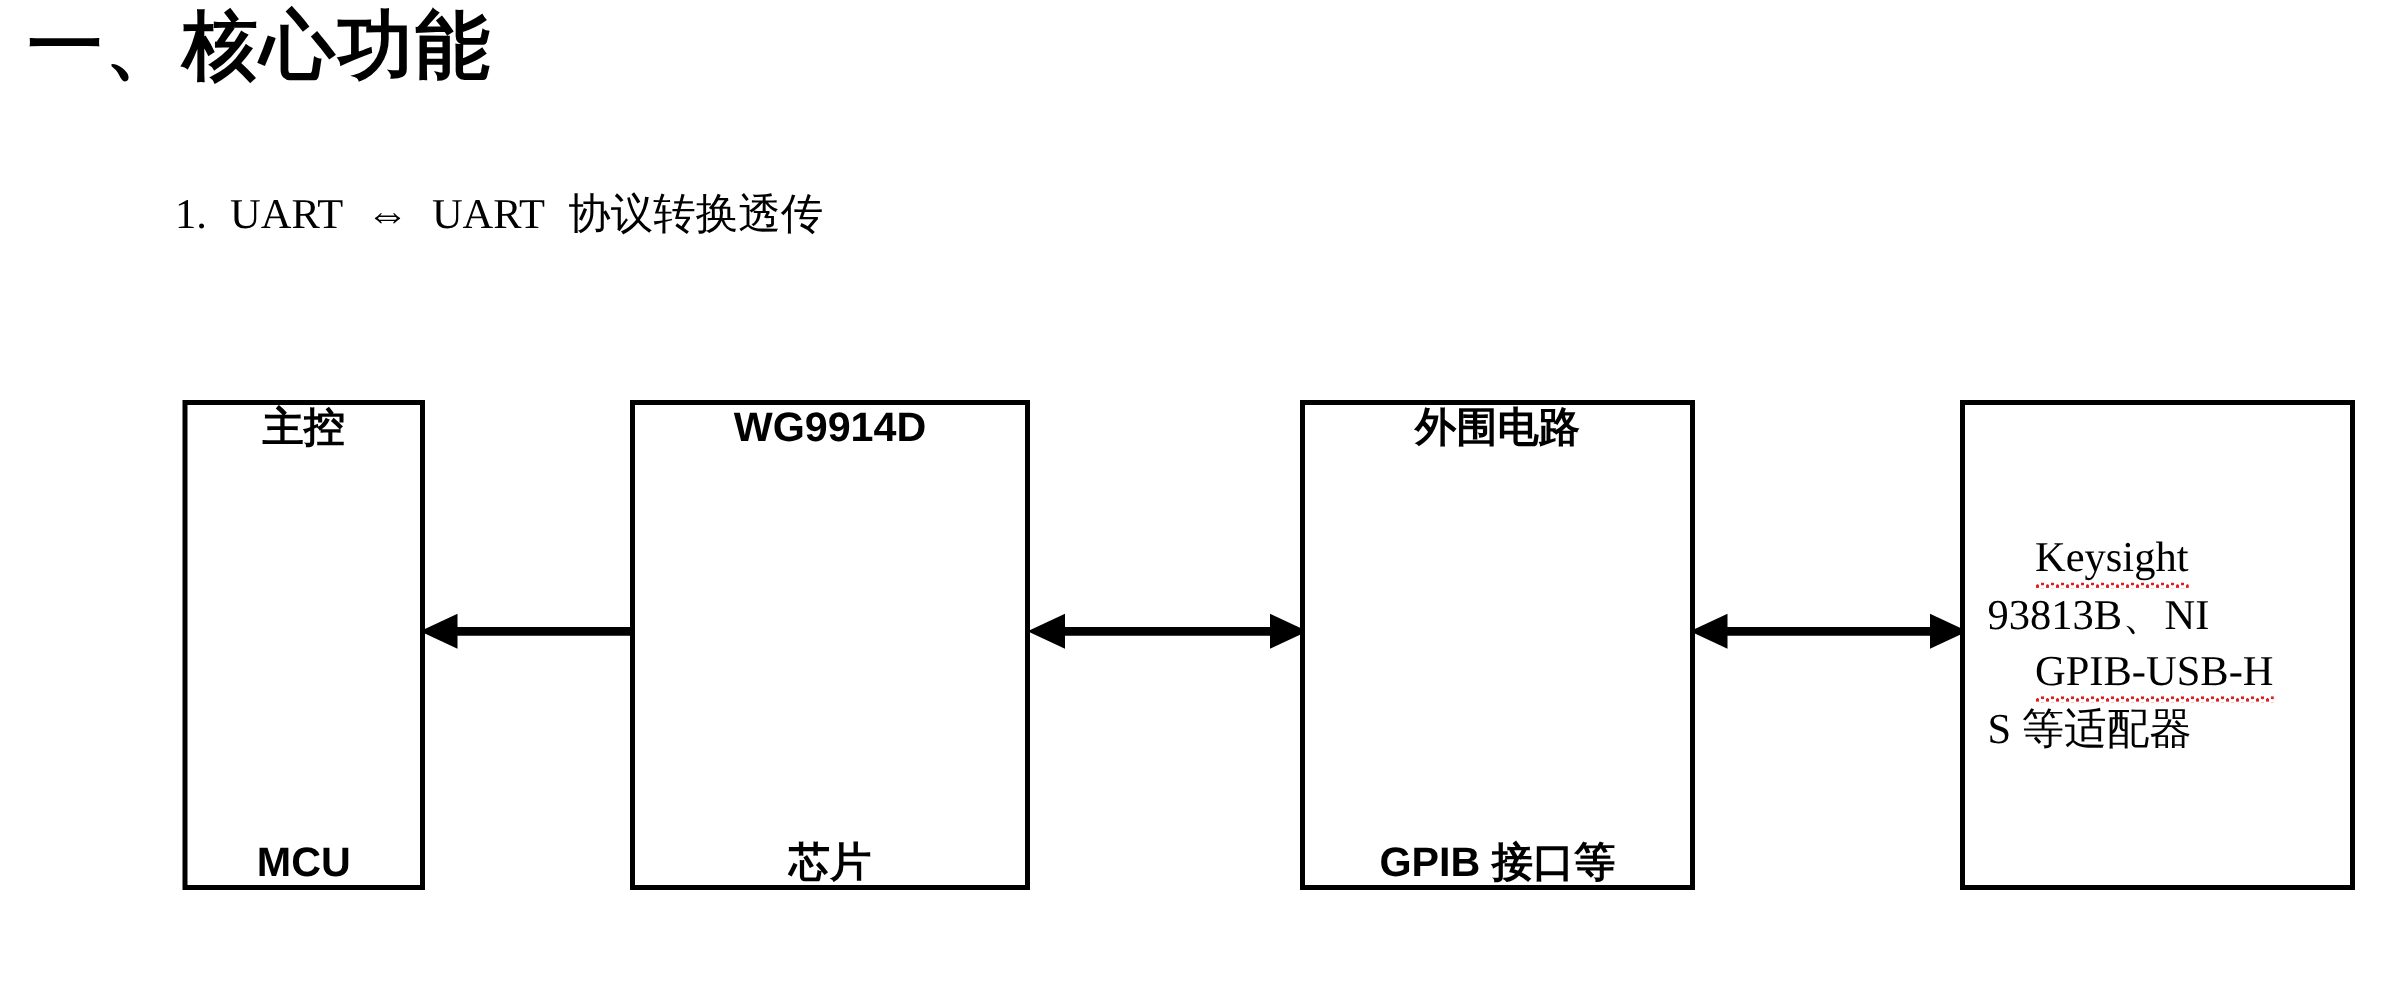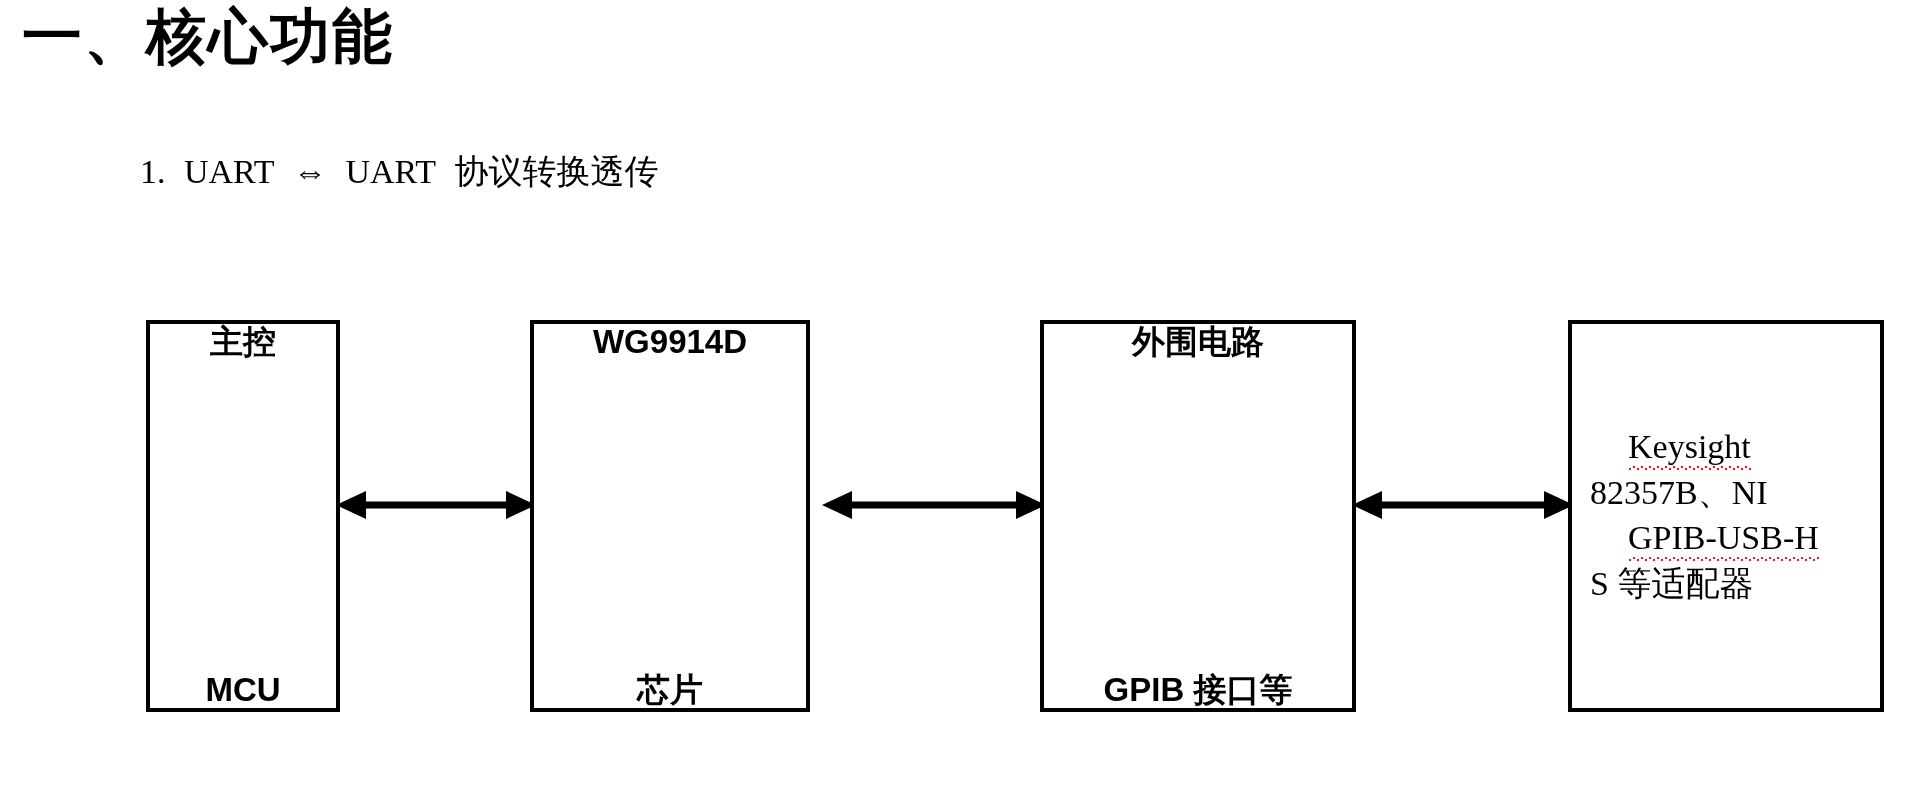--- a/index.html
+++ b/index.html
@@ -70,21 +70,21 @@
     line-height: 1.1;
     white-space: nowrap;
     text-align: center;
     color: #000000;
   }
   .node .line.l1 { margin-bottom: 48px; }
 
   
   #node-mcu      { left: 146px; top: 320px; width: 194px; height: 392px; }
   
-  #node-chip     { left: 530px; top: 320px; width: 280px; height: 392px; }
+  #node-chip     { left: 504px; top: 320px; width: 320px; height: 392px; }
   
   #node-periph   { left: 1040px; top: 320px; width: 316px; height: 392px; }
   
   #node-adapter  { left: 1568px; top: 320px; width: 316px; height: 392px;
                    align-items: flex-start; justify-content: center; }
 
   #node-adapter .alines {
     padding-left: 18px;
     padding-right: 8px;
   }
@@ -174,19 +174,19 @@
     <svg width="222" height="34" viewBox="0 0 222 34" aria-hidden="true">
       <line x1="26" y1="17" x2="196" y2="17" stroke="#000" stroke-width="7"></line>
       <polygon points="0,17 30,3 30,31" fill="#000"></polygon>
       <polygon points="222,17 192,3 192,31" fill="#000"></polygon>
     </svg>
   </div>
 
   <div class="node" id="node-adapter">
     <div class="alines">
       <span class="aline"><span class="sp">Keysight</span></span>
-      <span class="aline">82357B、NI</span>
+      <span class="aline">93813B、NI</span>
       <span class="aline"><span class="sp">GPIB-USB-H</span></span>
       <span class="aline">S 等适配器</span>
     </div>
   </div>
 
 </div>
 
 </body></html>

